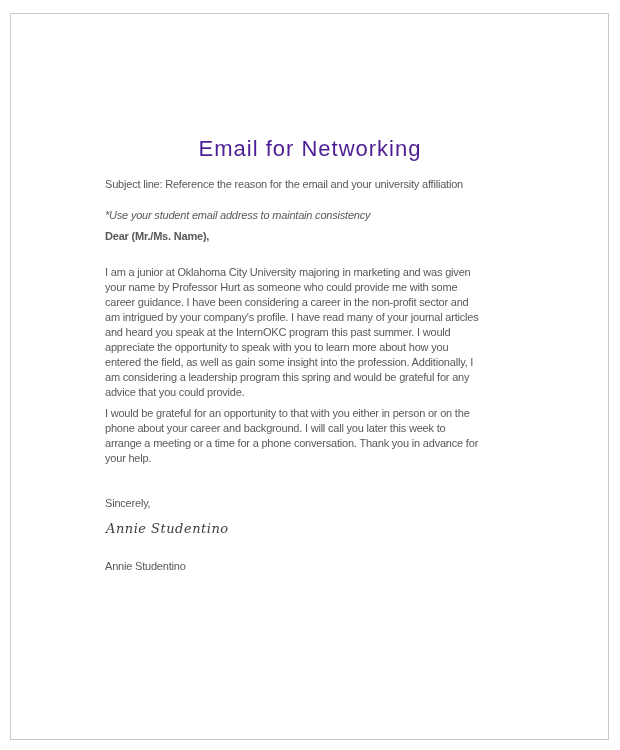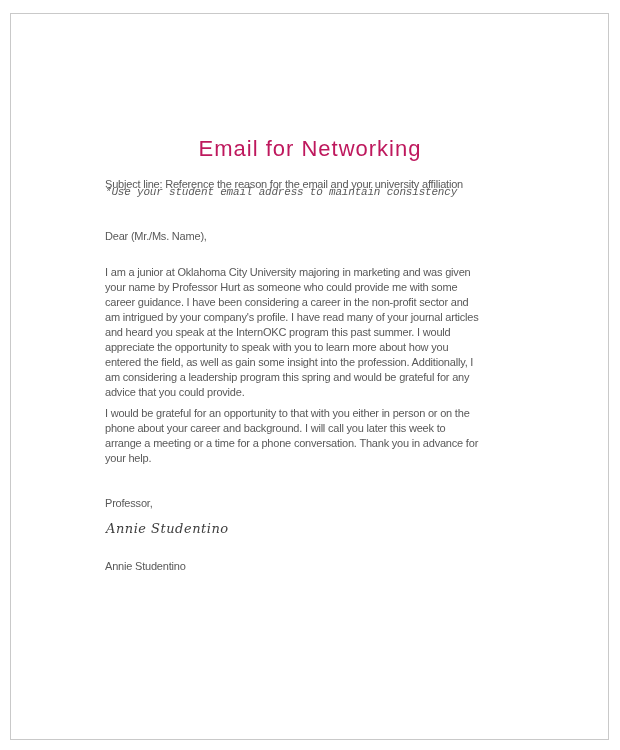--- a/index.html
+++ b/index.html
@@ -22,35 +22,35 @@
     background: #ffffff;
   }
   .doc-title {
     position: absolute;
     left: 0; right: 0;
     top: 136px;
     text-align: center;
     font-size: 22px;
     font-weight: 400;
     letter-spacing: 1px;
-    color: #be185d;
+    color: #4c1d95;
   }
   .txt {
     position: absolute;
     left: 105px;
     width: 385px;
     font-size: 11px;
     line-height: 15px;
     letter-spacing: -0.2px;
     color: #595959;
     white-space: pre-line;
   }
   .subject-line  { top: 177px; }
-  .subject-note  { top: 185px; font-style: italic; font-family: Liberation Mono, monospace; }
-  .salutation    { top: 229px; }
+  .subject-note  { top: 208px; font-style: italic; }
+  .salutation    { top: 229px; font-weight: bold; }
   .para-1        { top: 265px; }
   .para-2        { top: 406px; }
   .closing       { top: 496px; }
   .signature {
     position: absolute;
     left: 106px;
     top: 521px;
     font-family: "DejaVu Serif", serif;
     font-style: italic;
     font-size: 13px;
@@ -81,18 +81,18 @@
 appreciate the opportunity to speak with you to learn more about how you
 entered the field, as well as gain some insight into the profession. Additionally, I
 am considering a leadership program this spring and would be grateful for any
 advice that you could provide.</div>
 
   <div class="txt para-2">I would be grateful for an opportunity to that with you either in person or on the
 phone about your career and background. I will call you later this week to
 arrange a meeting or a time for a phone conversation. Thank you in advance for
 your help.</div>
 
-  <div class="txt closing">Professor,</div>
+  <div class="txt closing">Sincerely,</div>
 
   <div class="signature">Annie Studentino</div>
 
   <div class="txt typed-name">Annie Studentino</div>
 </div>
 
 </body></html>

